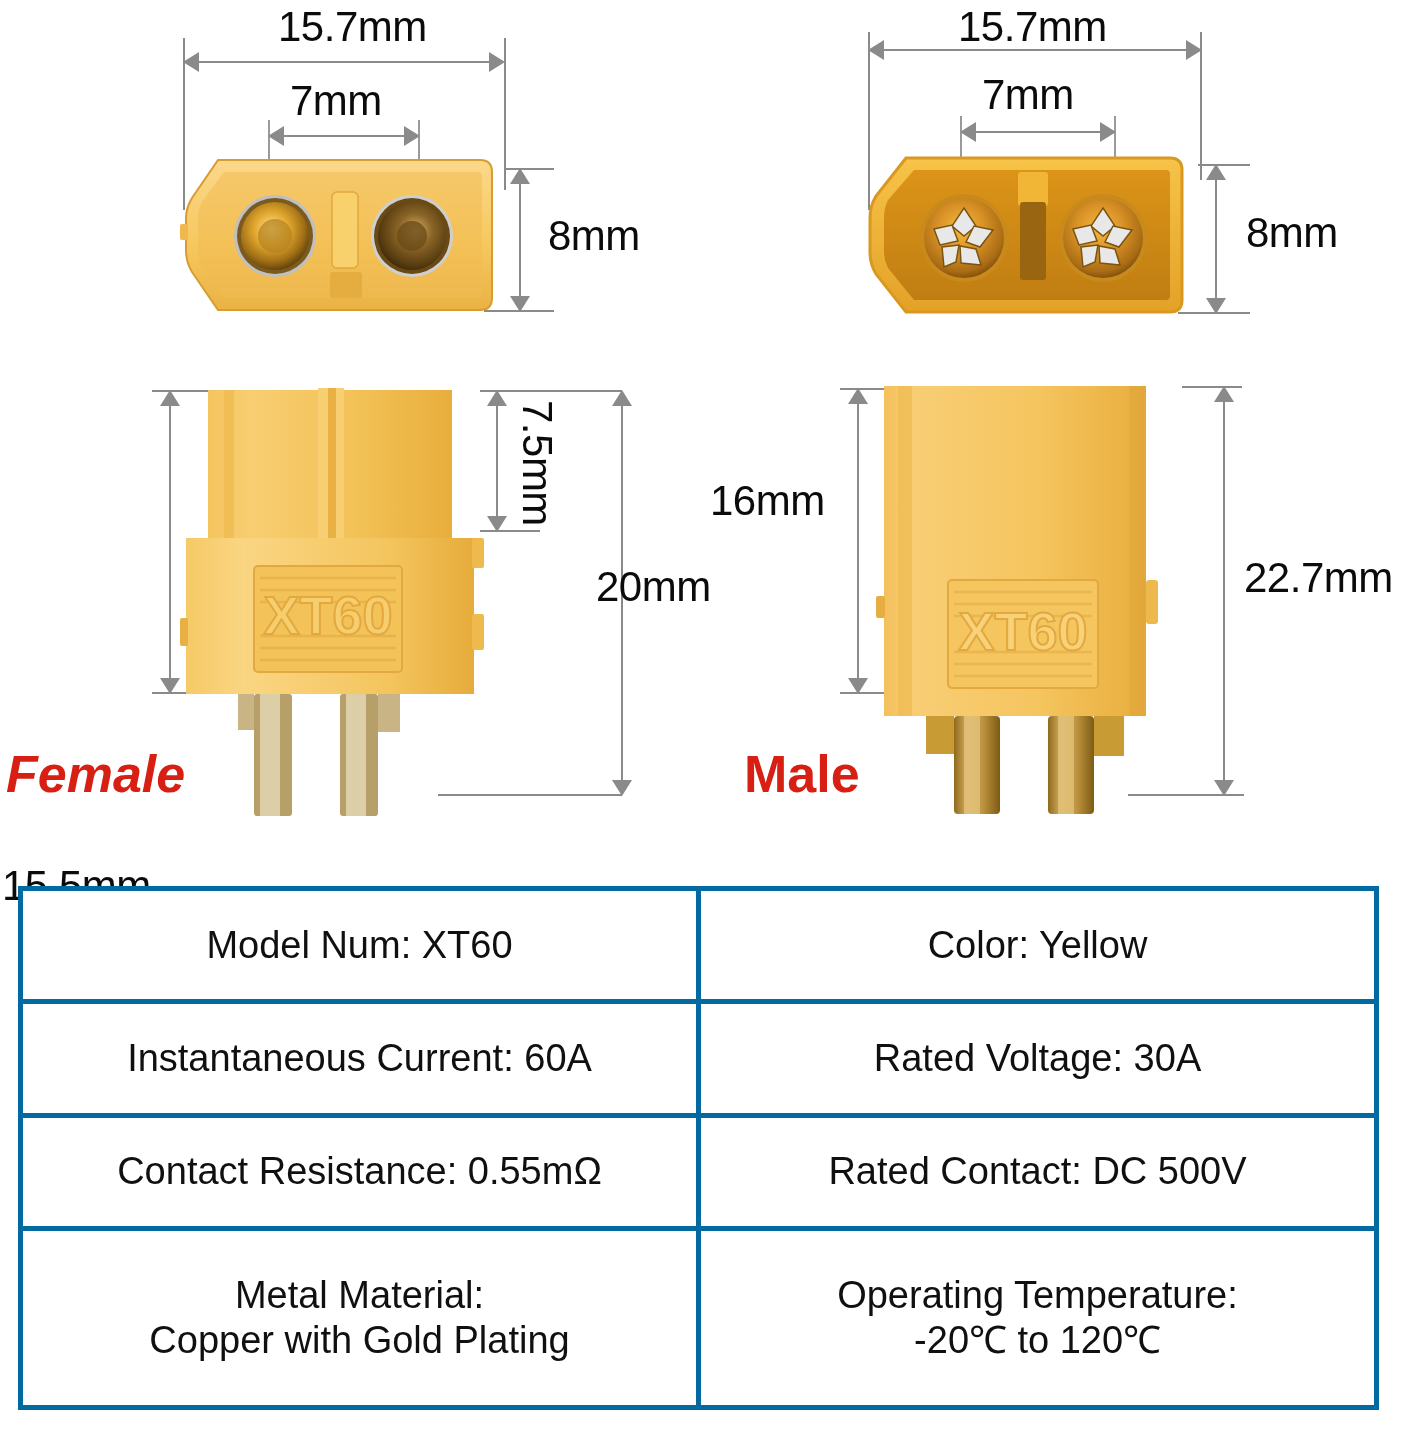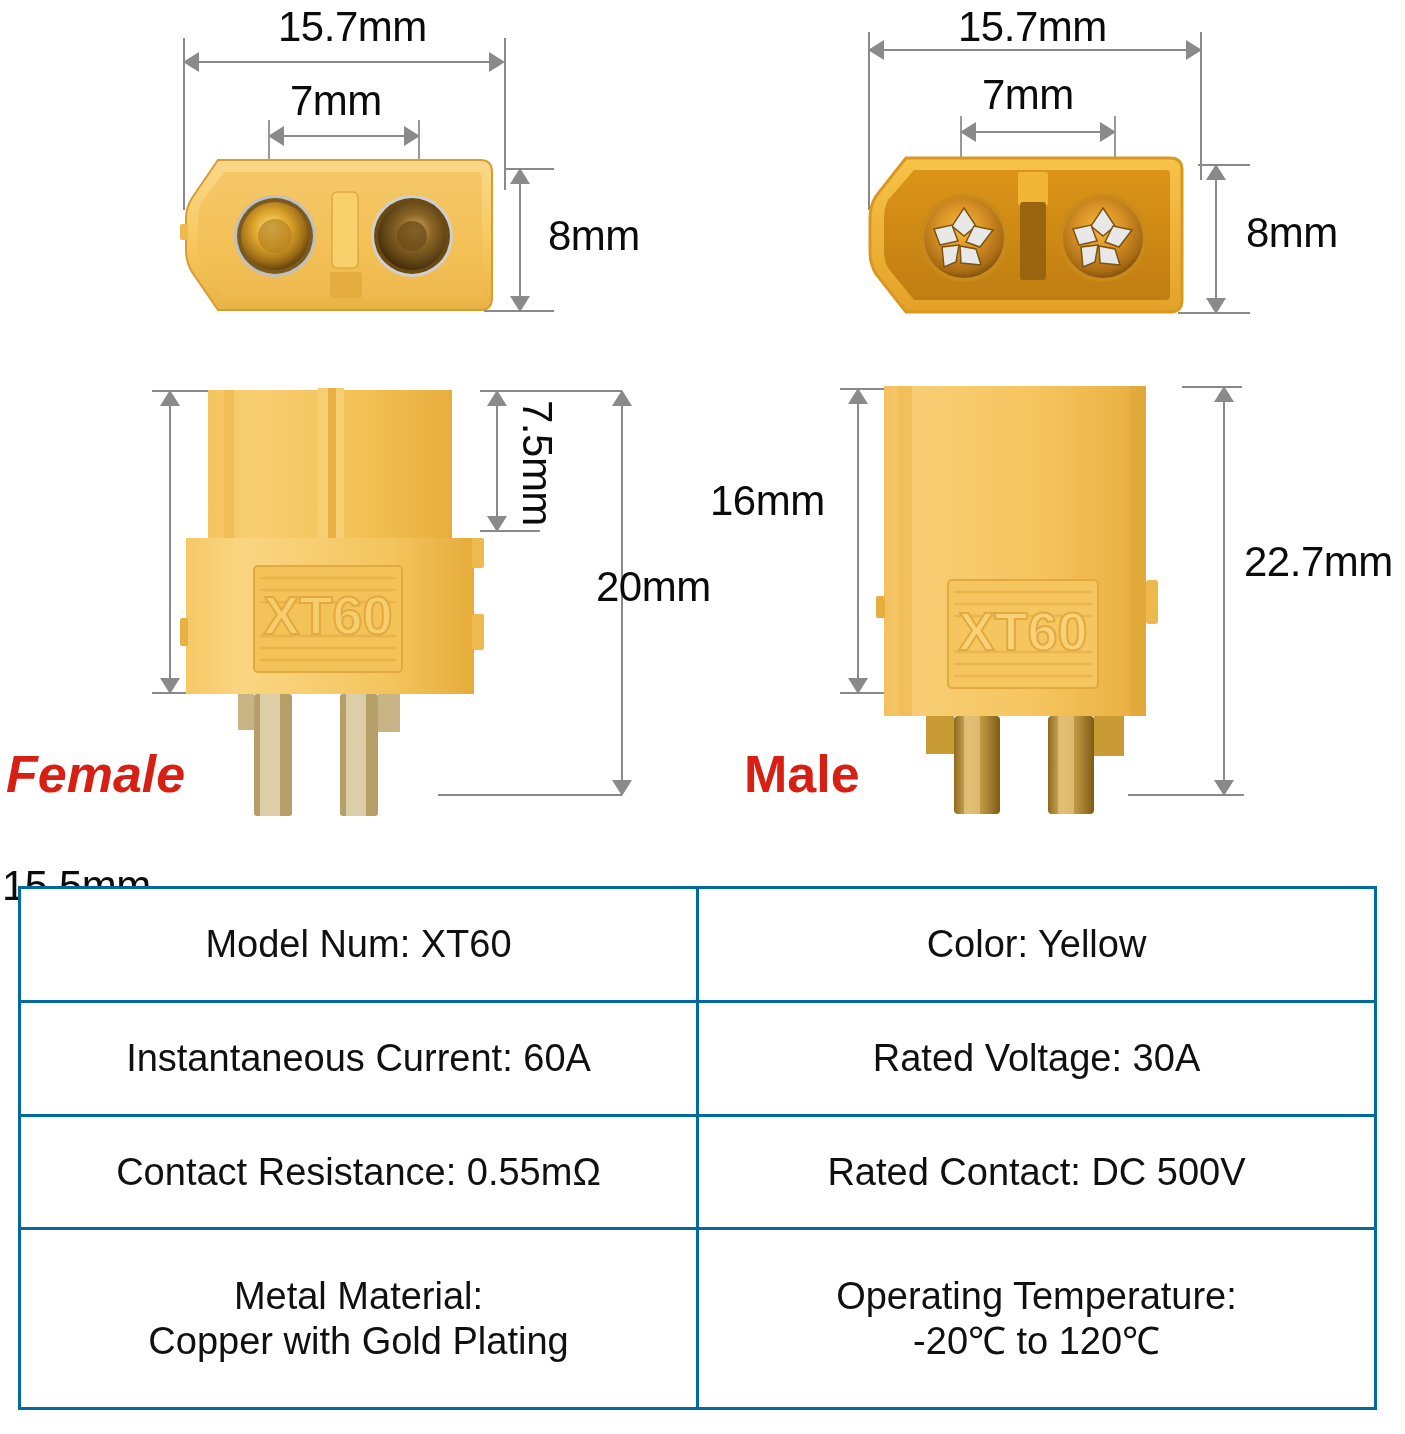--- a/index.html
+++ b/index.html
@@ -65,21 +65,21 @@
   
   #spec-table {
     position: absolute;
     left: 18px; top: 886px;
     width: 1356px; height: 524px;
     border-collapse: collapse;
     table-layout: fixed;
     background: #fff;
   }
   #spec-table td {
-    border: 3px solid #0369a1;
+    border: 5px solid #0369a1;
     text-align: center;
     vertical-align: middle;
     color: #101010;
     font-family: "Liberation Sans", sans-serif;
     font-size: 38px;
     font-weight: 400;
     line-height: 1.18;
     padding: 4px 6px;
     white-space: pre-line;
   }
@@ -338,21 +338,21 @@
         <div class="ah-b"></div>
     </div>
 
     <div class="ext-line ext-h" style="left:482px;top:16px;width:60px;"></div>
     <div class="ext-line ext-h" style="left:428px;top:424px;width:116px;"></div>
     <div class="dimline-v" style="left:514px;top:16px;height:410px;">
       <div class="ah-t"></div>
         <div class="bar"></div>
         <div class="ah-b"></div>
     </div>
-    <div class="dim-label" style="left:544px;top:171px;">22.7mm</div>
+    <div class="dim-label" style="left:544px;top:187px;">22.7mm</div>
 
     <div class="gender" style="left:44px;top:378px;">Male</div>
 
     <svg class="conn" width="320" height="430" viewBox="0 0 320 430" style="left:162px;top:14px;">
       <defs>
         <linearGradient id="msBody" x1="0" y1="0" x2="1" y2="0">
           <stop offset="0%" stop-color="#F3C05C"></stop>
           <stop offset="12%" stop-color="#F8CD74"></stop>
           <stop offset="58%" stop-color="#F5C55F"></stop>
           <stop offset="92%" stop-color="#EBB244"></stop>

